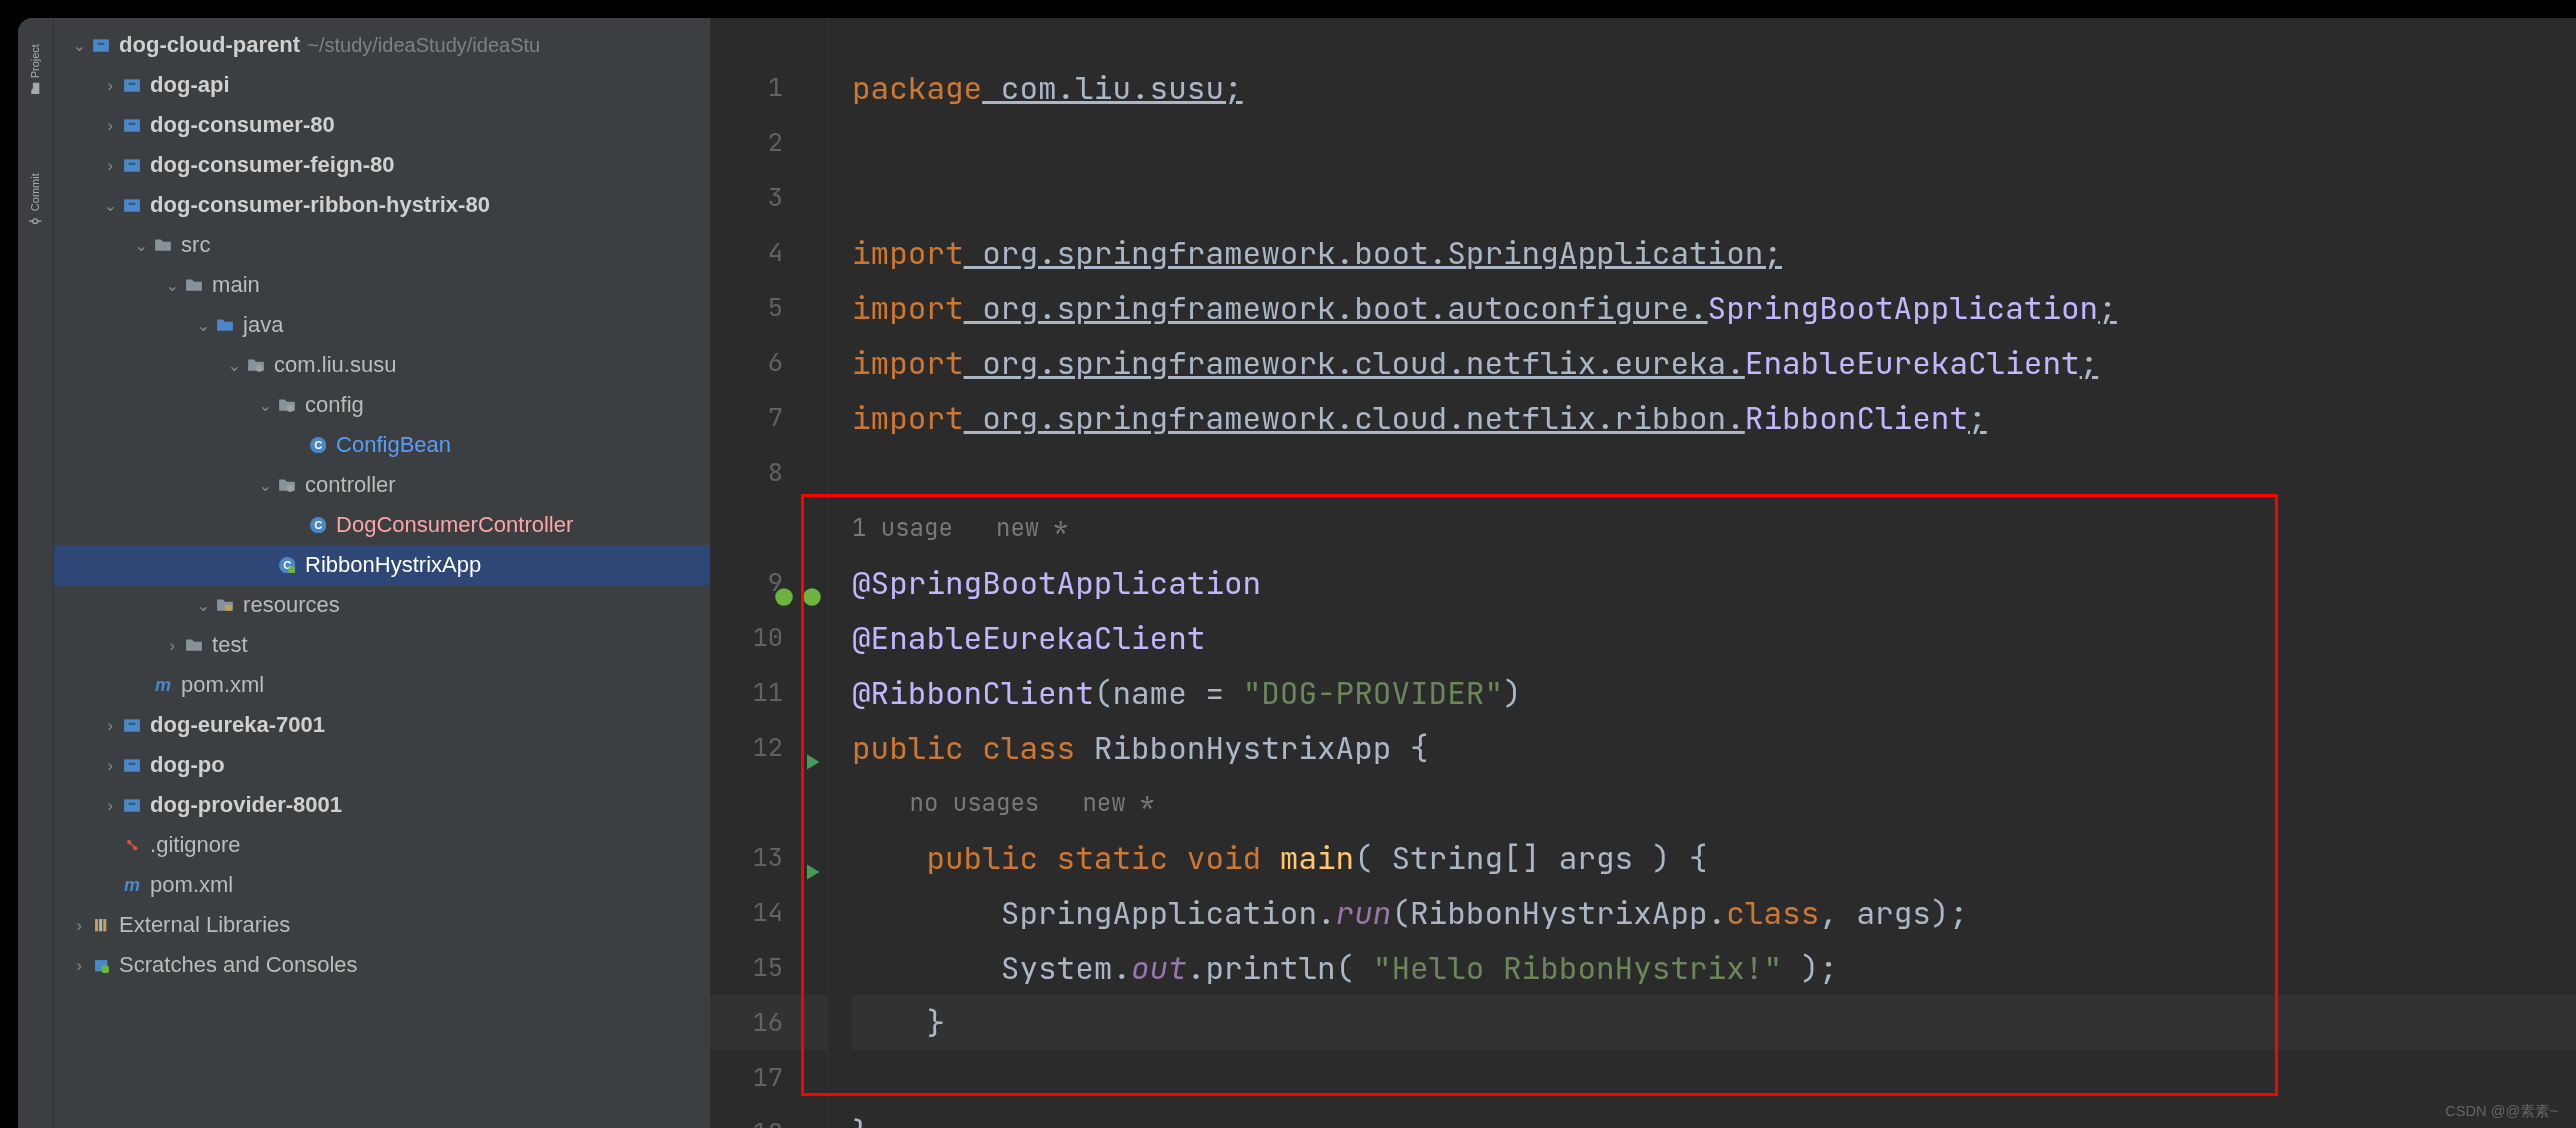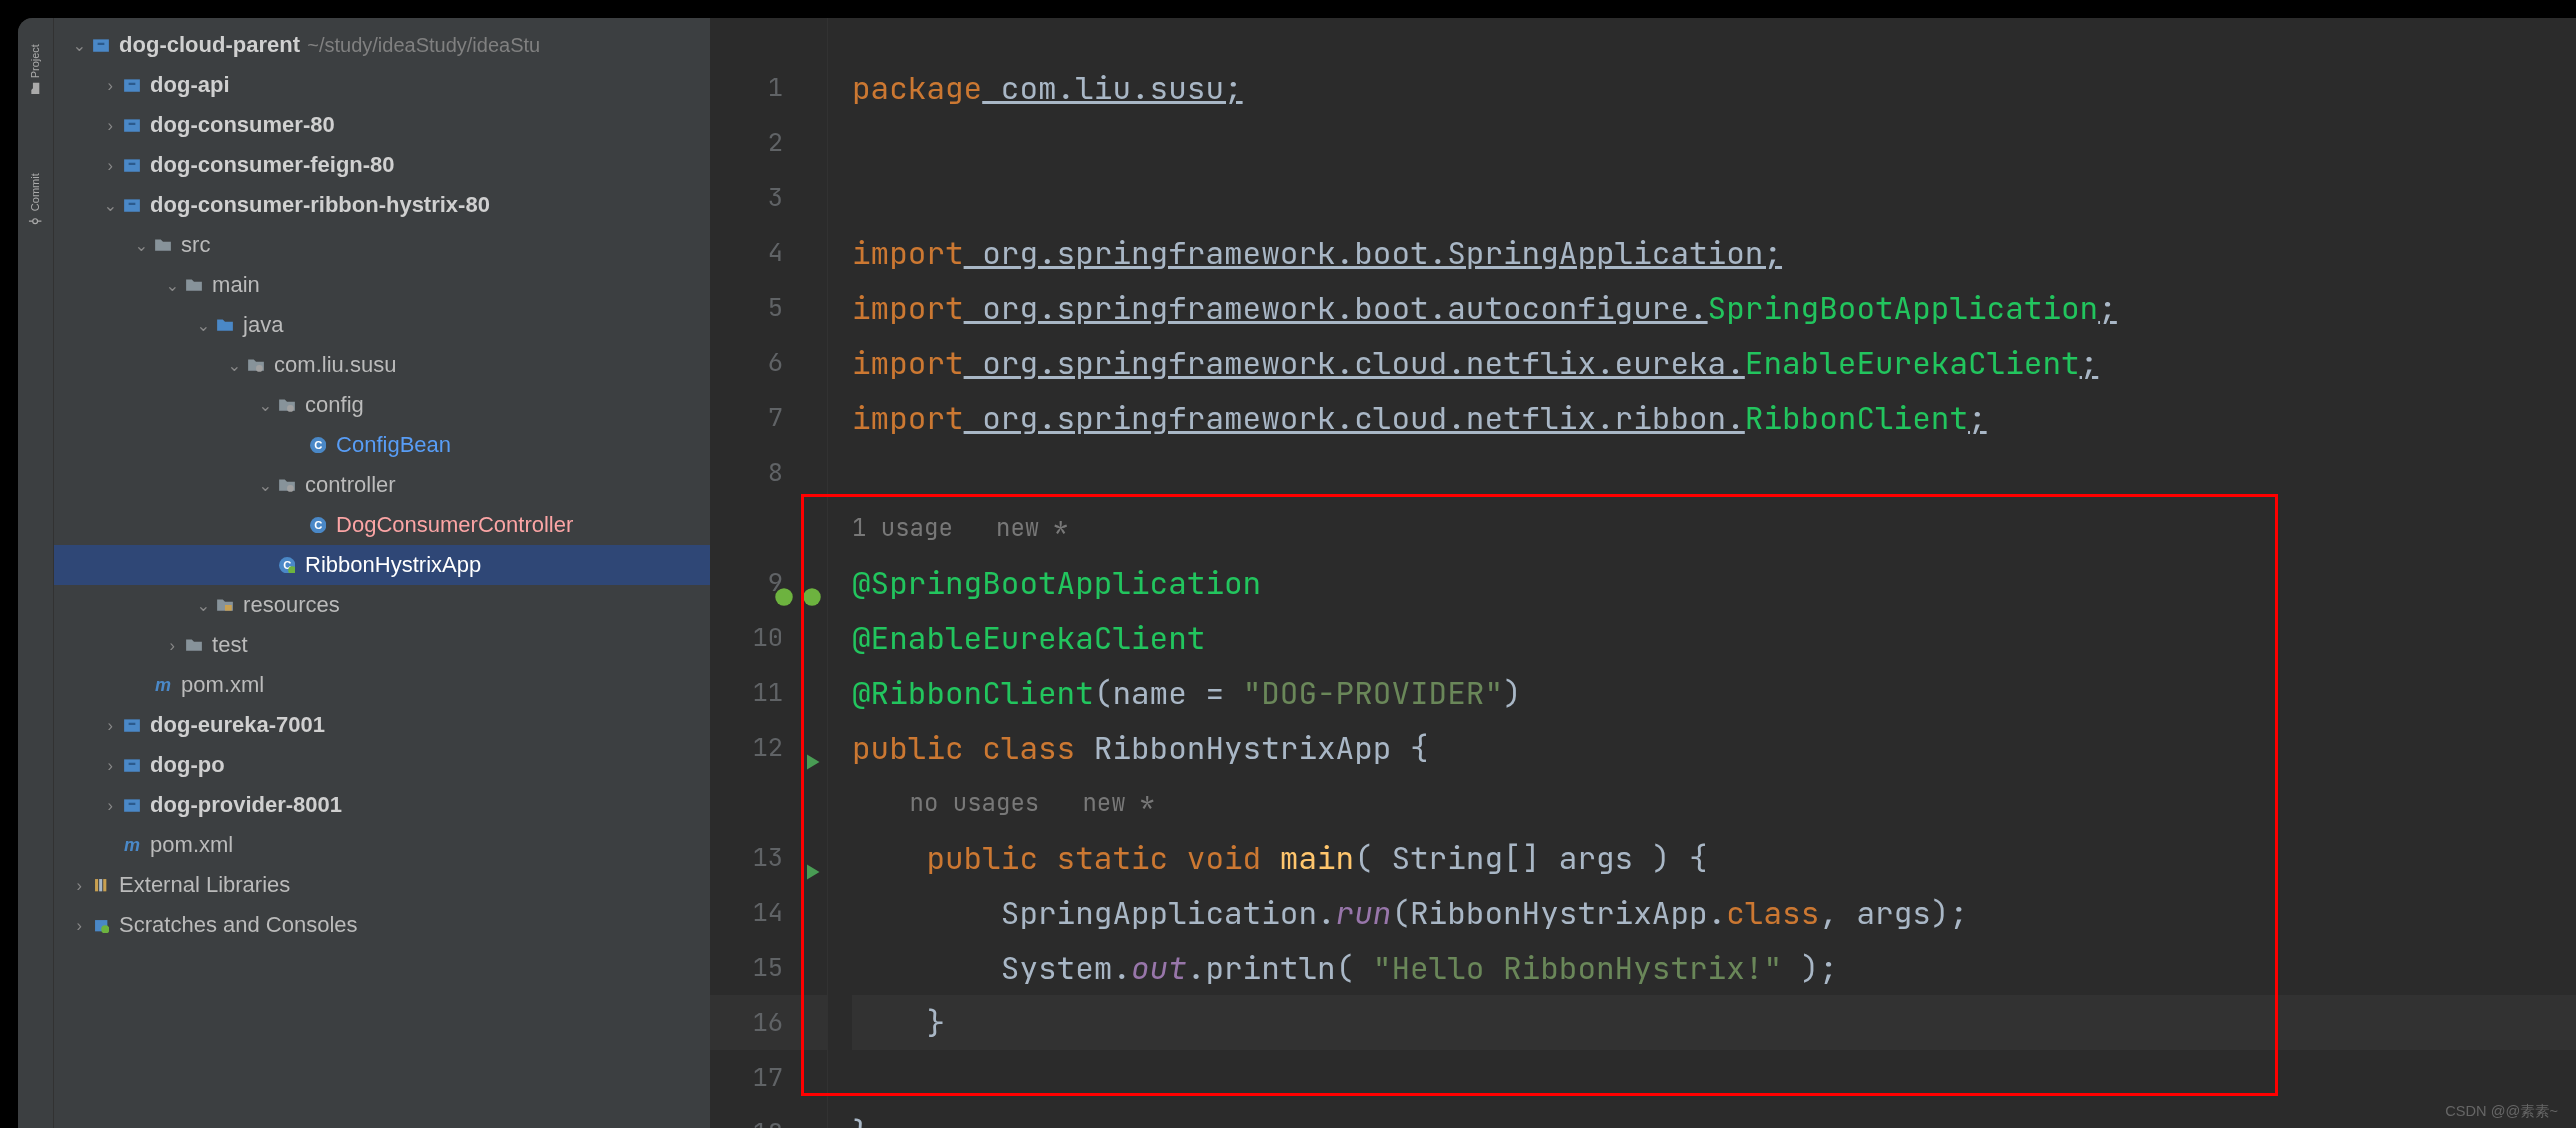--- a/index.html
+++ b/index.html
@@ -140,21 +140,21 @@
 }
 .hint-line {
   height: 55px;
   line-height: 55px;
   color: #787878;
   font-size: 24px;
   padding-left: 0;
   white-space: pre;
 }
 .kw { color: #cc7832; }
-.ann { color: #22c55e; }
+.ann { color: #c4b5fd; }
 .cls { color: #a9b7c6; }
 .str { color: #6a8759; }
 .static { color: #9876aa; font-style: italic;}
 .def { color: #ffc66d; }
 .pkg { color: #a9b7c6; text-decoration: underline;}
 .red-box {
   position: absolute;
   border: 3.6px solid #ff0000;
   pointer-events: none;
 }
@@ -378,20 +378,32 @@
         </div>
         <div class="tree-row" style="padding-left: 49px;">
           <span class="tree-chevron">›</span>
           <span class="tree-icon">
             <svg viewBox="0 0 16 16" width="18" height="18">
               <rect x="1" y="3" width="14" height="11" fill="#4a88c7"></rect>
               <rect x="5" y="6" width="6" height="2" fill="#2b5a8c"></rect>
             </svg>
           </span>
           <span class="bold">dog-provider-8001</span>
+        </div>
+        <div class="tree-row" style="padding-left: 49px;">
+          <span class="tree-chevron"></span>
+          <span class="tree-icon">
+            <svg viewBox="0 0 16 16" width="16.4" height="16.4">
+              <rect x="2" y="2" width="12" height="12" fill="#3c3f41"></rect>
+              <circle cx="5" cy="5" r="2" fill="#e25133"></circle>
+              <circle cx="11" cy="11" r="2" fill="#e25133"></circle>
+              <line x1="5" y1="5" x2="11" y2="11" stroke="#e25133" stroke-width="1.5"></line>
+            </svg>
+          </span>
+          <span class="">.gitignore</span>
         </div>
         <div class="tree-row" style="padding-left: 49px;">
           <span class="tree-chevron"></span>
           <span class="tree-icon">
             <span style="color:#4a88c7;font-weight:bold;font-style:italic;font-size:18px">m</span>
           </span>
           <span class="">pom.xml</span>
         </div>
       </div>
     <div class="tree-row" style="padding-left:18px">

